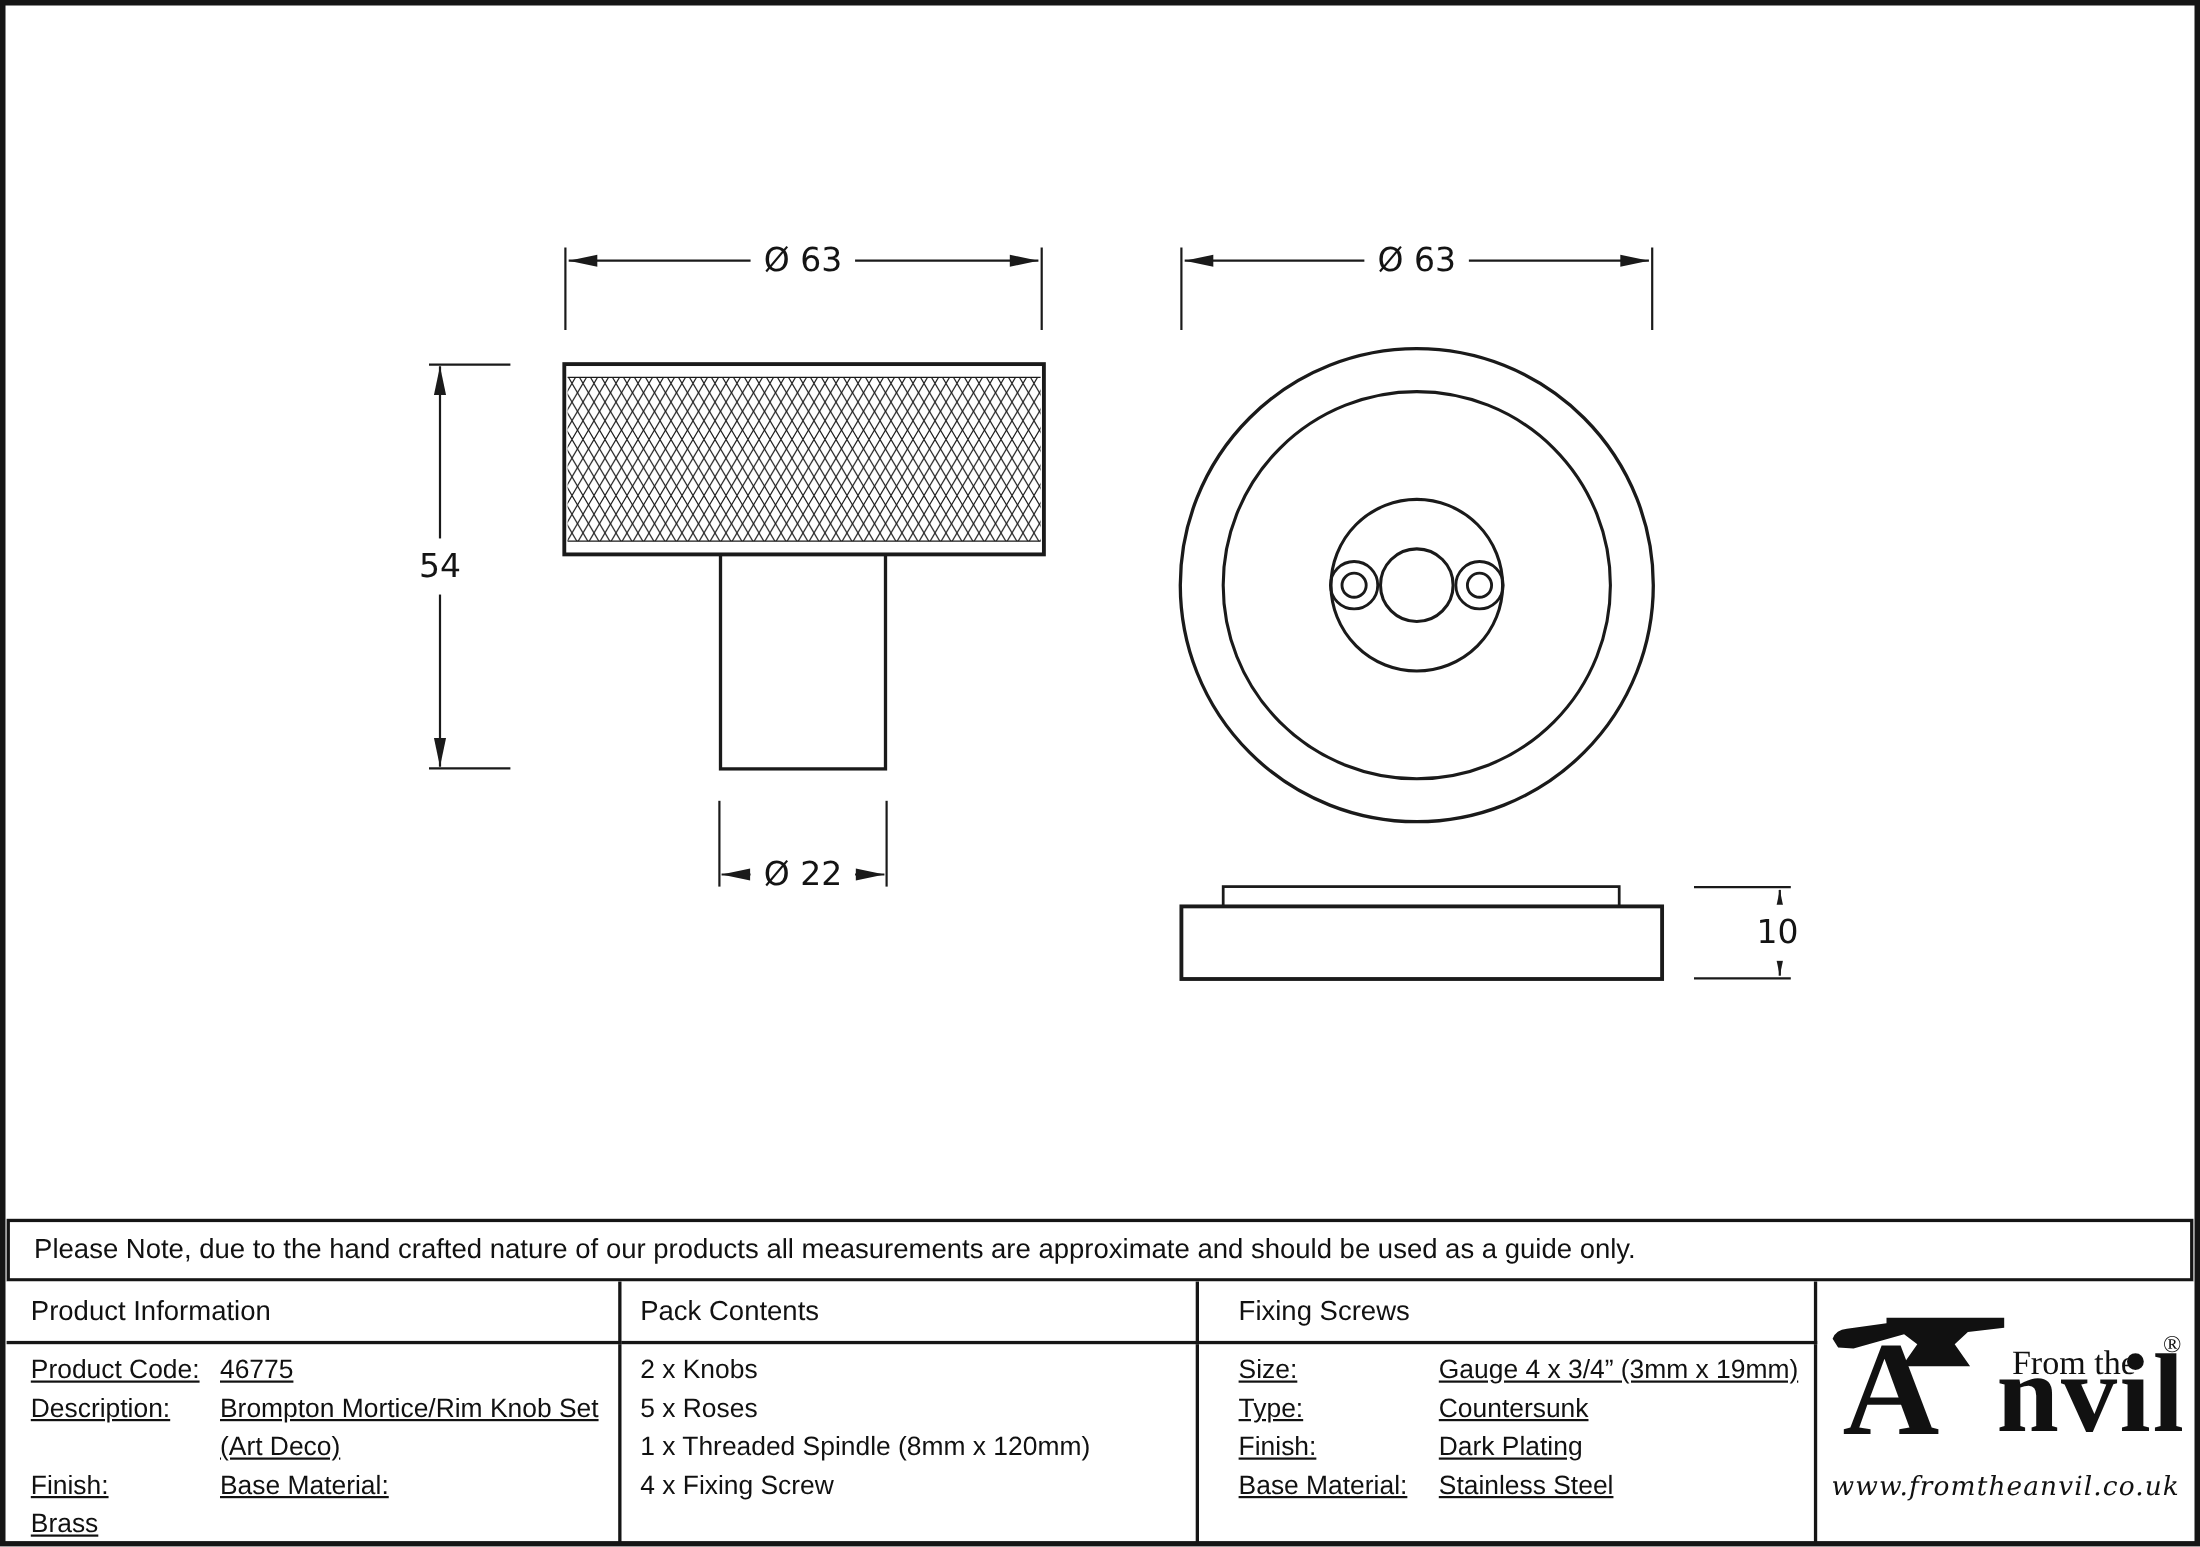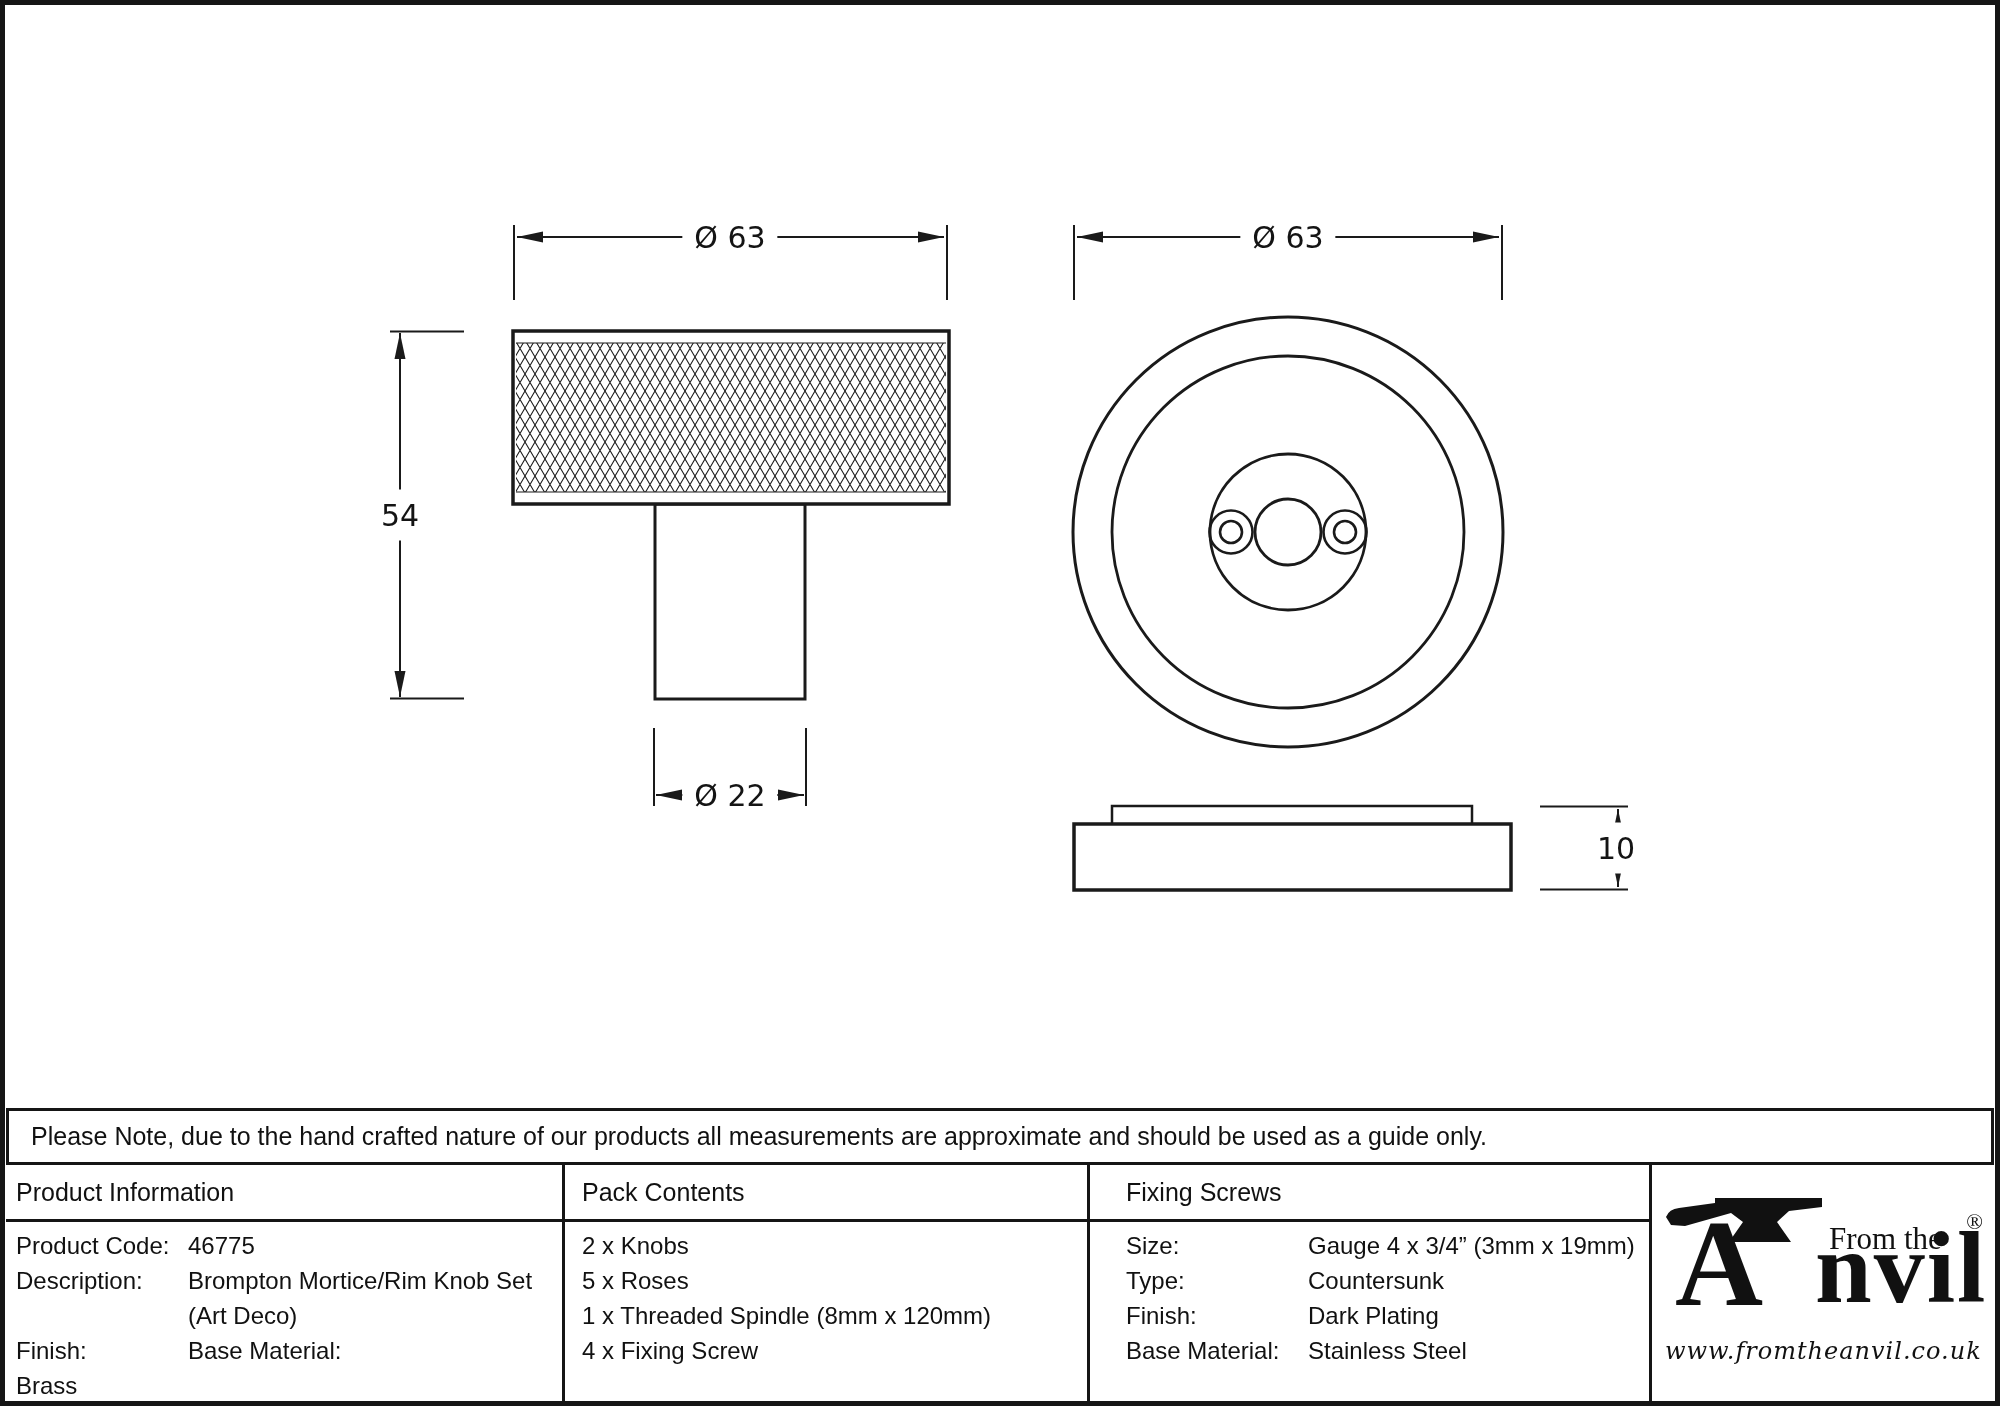--- a/index.html
+++ b/index.html
@@ -20,25 +20,25 @@
             border:3px solid #151515;display:flex;align-items:center;padding-left:22px;
             font-size:25px;z-index:3;background:#fff;text-align:center;}
 
   
   .info-table{position:absolute;left:6px;right:6px;top:1165px;bottom:6px;z-index:3;
               display:grid;grid-template-columns:559px 525px 562px 1fr;grid-template-rows:57px 1fr;
               background:#fff;font-size:24px;}
   .cell{box-sizing:border-box;}
   .hdr{border-bottom:3px solid #151515;display:flex;align-items:center;font-size:25px;}
   .br{border-right:3px solid #151515;}
-  .pad-a{padding-left:10px;}
+  .pad-a{padding-left:22px;}
   .pad-b{padding-left:17px;}
   .pad-c{padding-left:36px;}
   .body-cell{padding-top:6px;line-height:35px;}
-  .kv-grid{display:grid;grid-template-columns:172px 1fr;}
+  .kv-grid{display:grid;grid-template-columns:172px 1fr;text-decoration:underline;}
   .kv-grid.fs{grid-template-columns:182px 1fr;}
   .logo-cell{grid-column:4;grid-row:1/3;display:flex;align-items:center;justify-content:center;}
 
   
   .logo{position:relative;width:316px;height:206px;}
   .logo-anvil{position:absolute;left:0;top:14px;}
   .logo-A{position:absolute;left:10px;top:22px;font-family:"Liberation Serif",serif;
           font-weight:bold;font-size:122px;line-height:1;}
   .logo-fromthe{position:absolute;left:164px;top:40px;font-family:"Liberation Serif",serif;
           font-size:31px;}

